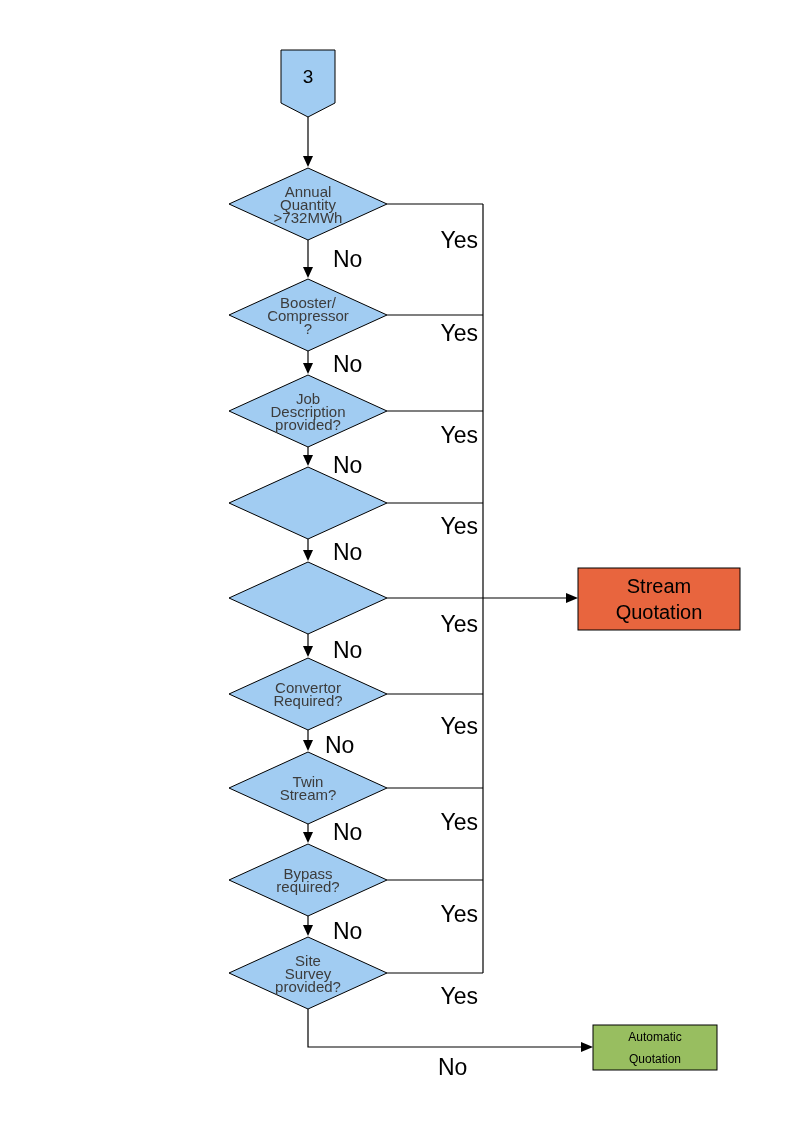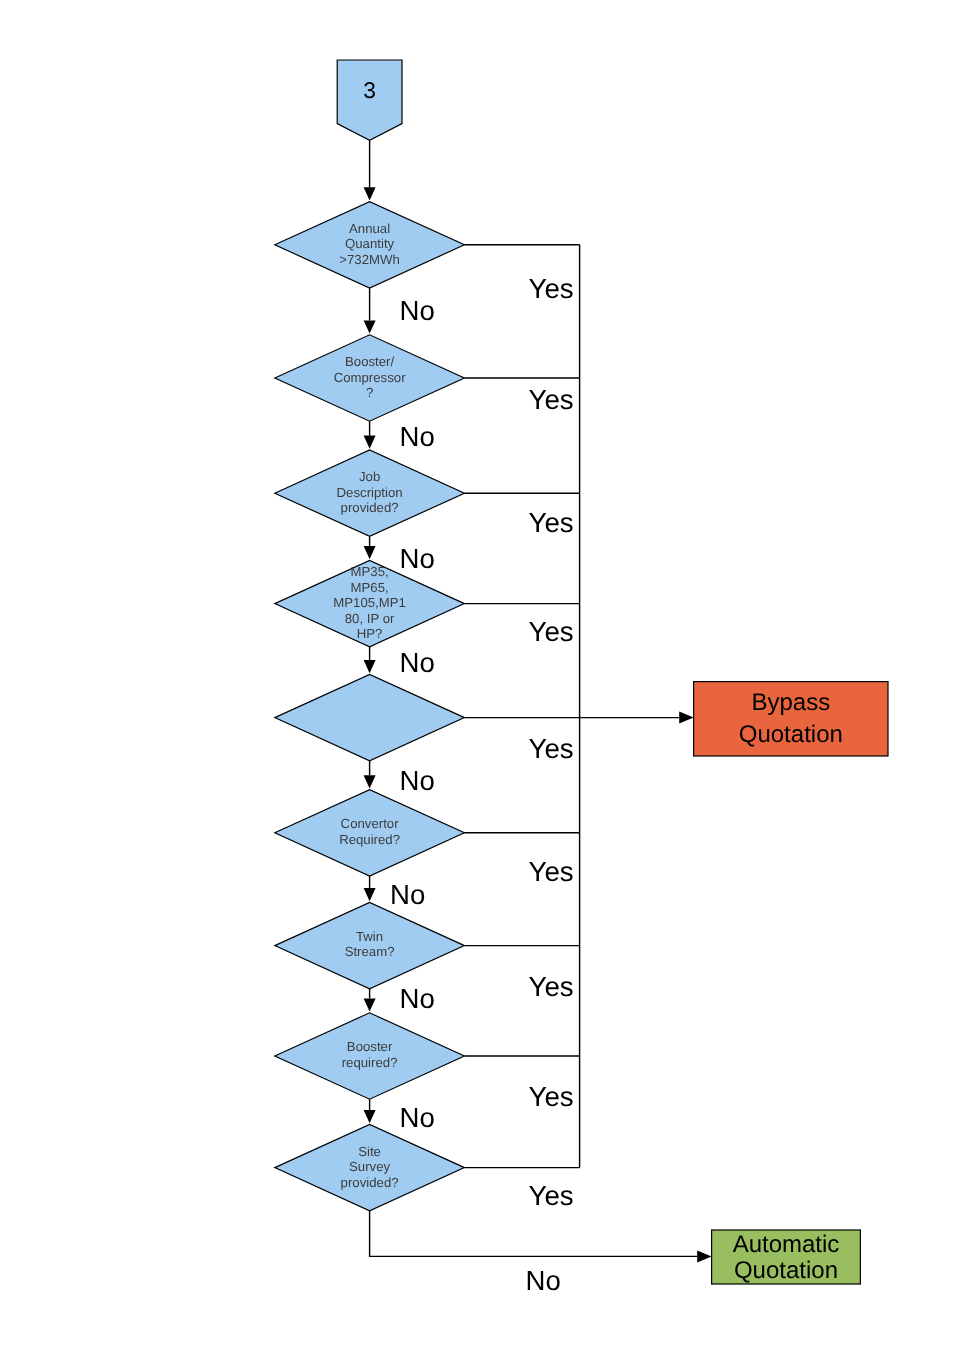--- a/index.html
+++ b/index.html
@@ -8,24 +8,24 @@
   #wires{position:absolute;left:0;top:0;}
   .shape-stroke{stroke:#000000;stroke-width:1;}
   .diamond-shape{fill:#A1CCF2;}
   .pentagon-shape{fill:#A1CCF2;}
   .manual-shape{fill:#E8653E;}
   .auto-shape{fill:#98BE60;}
   .wire{stroke:#000000;stroke-width:1.2;fill:none;}
   .arrowhead{fill:#000000;stroke:none;}
   .overlay{position:absolute;display:flex;align-items:center;justify-content:center;
            text-align:center;white-space:pre-line;pointer-events:none;}
-  .decision-label{width:160px;height:72px;font-size:11px;line-height:13px;color:#3C3C3C;}
+  .decision-label{width:160px;height:72px;font-size:15px;line-height:13px;color:#3C3C3C;}
   .connector-label{left:281px;top:50px;width:54px;height:53px;font-size:19px;color:#000;}
   .manual-label{left:578px;top:568px;width:162px;height:62px;font-size:20px;line-height:26px;color:#000;}
-  .auto-label{left:593px;top:1025px;width:124px;height:45px;font-size:20px;line-height:22px;color:#000;}
+  .auto-label{left:593px;top:1025px;width:124px;height:45px;font-size:12px;line-height:22px;color:#000;}
   .edge-label{position:absolute;font-size:23px;line-height:28px;color:#000;white-space:nowrap;}
   .yes-label{width:58px;text-align:right;}
   .no-label{text-align:center;}
 </style>
 </head>
 <body>
 
 <div id="page">
 
   <svg id="wires" width="794" height="1123" viewBox="0 0 794 1123">
@@ -86,36 +86,31 @@
 
   <div class="overlay decision-label" style="left:228px;top:168px;">Annual
 Quantity
 &gt;732MWh</div>
   <div class="overlay decision-label" style="left:228px;top:279px;">Booster/
 Compressor
 ?</div>
   <div class="overlay decision-label" style="left:228px;top:375px;">Job
 Description
 provided?</div>
-  <div class="overlay decision-label" style="left:228px;top:467px;">MP35,
-MP65,
-MP105,MP1
-80, IP or
-HP?</div>
   <div class="overlay decision-label" style="left:228px;top:752px;">Twin
 Stream?</div>
   <div class="overlay decision-label" style="left:228px;top:658px;">Convertor
 Required?</div>
-  <div class="overlay decision-label" style="left:228px;top:844px;">Booster
+  <div class="overlay decision-label" style="left:228px;top:844px;">Bypass
 required?</div>
   <div class="overlay decision-label" style="left:228px;top:937px;">Site
 Survey
 provided?</div>
 
-  <div class="overlay manual-label">Bypass
+  <div class="overlay manual-label">Stream
 Quotation</div>
   <div class="overlay auto-label">Automatic
 Quotation</div>
 
   <div class="edge-label yes-label" style="left:420px;top:226px;">Yes</div>
   <div class="edge-label yes-label" style="left:420px;top:319px;">Yes</div>
   <div class="edge-label yes-label" style="left:420px;top:421px;">Yes</div>
   <div class="edge-label yes-label" style="left:420px;top:512px;">Yes</div>
   <div class="edge-label yes-label" style="left:420px;top:610px;">Yes</div>
   <div class="edge-label yes-label" style="left:420px;top:712px;">Yes</div>

